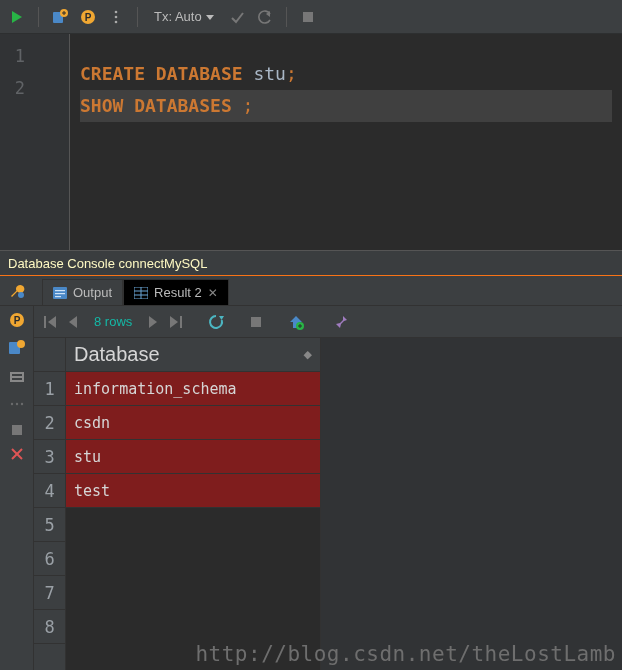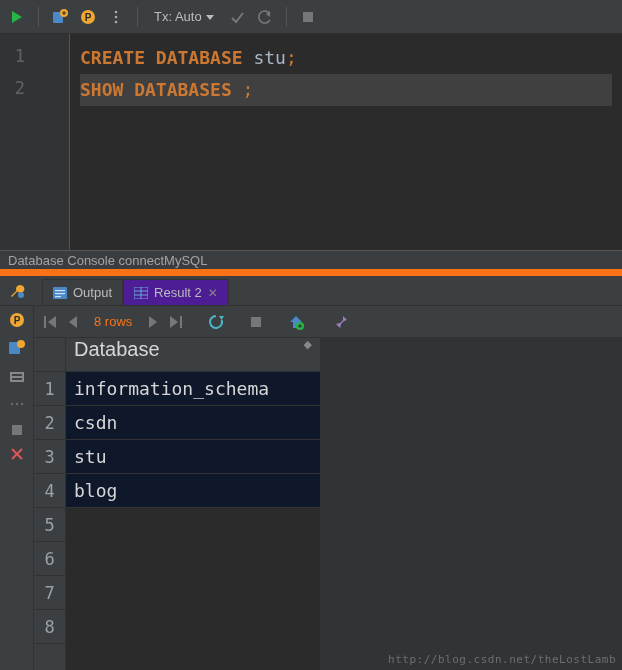--- a/index.html
+++ b/index.html
@@ -40,54 +40,54 @@
   }
   .tb-btn{display:flex;align-items:center;justify-content:center;width:22px;height:22px;border-radius:3px;}
   .tb-sep{width:1px;height:20px;background:#555;margin:0 4px;}
   .tx-combo{display:flex;align-items:center;gap:4px;color:#bbb;font-size:13px;padding:0 6px;}
   
   .editor{display:flex;height:216px;background:var(--bg-editor);}
   .gutter{width:70px;background:var(--bg-gutter);border-right:1px solid #555;
     padding-top:6px;color:var(--fg-gutter);
     font-family:"Consolas","Menlo",monospace;font-size:17px;text-align:right;}
   .gutter div{padding:5px 44px 5px 0;line-height:22px;}
-  .code{flex:1;padding:8px 10px;font-family:"Consolas","Menlo",monospace;font-size:18px;line-height:32px;}
+  .code{flex:1;padding:24px 10px;font-family:"Consolas","Menlo",monospace;font-size:18px;line-height:32px;}
   .kw{color:var(--orange);font-weight:bold;}
   .ident{color:#a9b7c6;}
   .semi{color:var(--orange);}
   .hl-line{background:#404040;display:inline-block;width:100%;}
   
-  .panel-title{height:26px;background:#3a3d3f;border-top:1px solid #555;border-bottom:7px solid #f97316;
-    display:flex;align-items:center;padding:0 8px;font-size:13px;color:#a3a3a3;}
+  .panel-title{height:26px;background:#3a3d3f;border-top:1px solid #555;border-bottom:1px solid #f97316;
+    display:flex;align-items:center;padding:0 8px;font-size:13px;color:#fef9c3;}
   
   .tabs-row{height:30px;background:#3c3f41;display:flex;align-items:flex-end;padding-left:42px;gap:0;border-bottom:1px solid #323232;position:relative;}
   .wrench-btn{position:absolute;left:6px;top:4px;}
   .tab{display:flex;align-items:center;gap:6px;height:26px;padding:9px 10px;background:#3c3f41;border:1px solid #323232;border-bottom:none;font-size:13px;color:#bbbbbb;}
-  .tab.active{background:#4c1d95;}
+  .tab.active{background:#000000;}
   .tab .close{color:#888;font-size:12px;}
   
   .result-area{display:flex;height:calc(670px - 34px - 216px - 26px - 30px);}
   .left-actions{width:34px;background:#3c3f41;border-right:1px solid #323232;display:flex;flex-direction:column;align-items:center;padding-top:6px;gap:12px;}
   .result-main{flex:1;display:flex;flex-direction:column;}
   .result-toolbar{height:32px;background:#3c3f41;display:flex;align-items:center;gap:10px;padding:0 10px;border-bottom:1px solid #323232;}
-  .rows-label{color:#f97316;font-size:13px;margin:0 6px;}
+  .rows-label{color:#14b8a6;font-size:13px;margin:0 6px;}
   .table-wrap{flex:1;display:flex;background:var(--bg-editor);}
   .rownum-col{width:32px;background:#3c3f41;border-right:1px solid #323232;}
-  .rownum-col .hdr,.data-col .hdr{height:34px;background:#3c3f41;border-bottom:1px solid #323232;display:flex;}
+  .rownum-col .hdr,.data-col .hdr{height:34px;background:#3c3f41;border-bottom:1px solid #323232;display:flex;align-items:center;}
   .rownum-col .cell{height:34px;display:flex;align-items:center;justify-content:center;
     border-bottom:1px solid #323232;color:#9aa0a6;font-family:"Consolas",monospace;font-size:17px;}
   .data-col{flex:0 0 255px;border-right:1px solid #323232;}
   .data-col .hdr{justify-content:space-between;padding:0 8px;font-family:"Segoe UI",sans-serif;font-size:20px;color:#d6d6d6;}
   .sort-ico{font-size:11px;color:#888;}
   .data-col .cell{height:34px;display:flex;align-items:center;padding:0 8px;border-bottom:1px solid #323232;
-    font-family:"Consolas","Menlo",monospace;font-size:18px;color:#d6d6d6;background:#0f172a;}
+    font-family:"Consolas","Menlo",monospace;font-size:15px;color:#d6d6d6;background:#7f1d1d;}
   .filler{flex:1;background:#313335;}
   
   svg{display:block;}
-  .watermark{position:absolute;right:6px;bottom:4px;color:#6e6e6e;font-family:"SimSun","Consolas",monospace;font-size:11px;letter-spacing:0.5px;pointer-events:none;}
+  .watermark{position:absolute;right:6px;bottom:4px;color:#6e6e6e;font-family:"SimSun","Consolas",monospace;font-size:21px;letter-spacing:0.5px;pointer-events:none;}
 </style>
 </head>
 <body>
 
 <div class="top-toolbar">
   <span class="tb-btn">
     <svg width="14" height="14" viewBox="0 0 14 14">
         <polygon points="2,1 12,7 2,13" fill="#28b446"></polygon>
       </svg>
   </span>
@@ -287,20 +287,20 @@
         <div class="cell">8</div>
       </div>
       <div class="data-col">
         <div class="hdr">
           <span>Database</span>
           <span class="sort-ico">◆</span>
         </div>
         <div class="cell">information_schema</div>
         <div class="cell">csdn</div>
         <div class="cell">stu</div>
-        <div class="cell">blog</div>
+        <div class="cell">test</div>
       </div>
       <div class="filler"></div>
     </div>
   </div>
 </div>
 
 <div class="watermark">http://blog.csdn.net/theLostLamb</div>
 
 </body></html>

